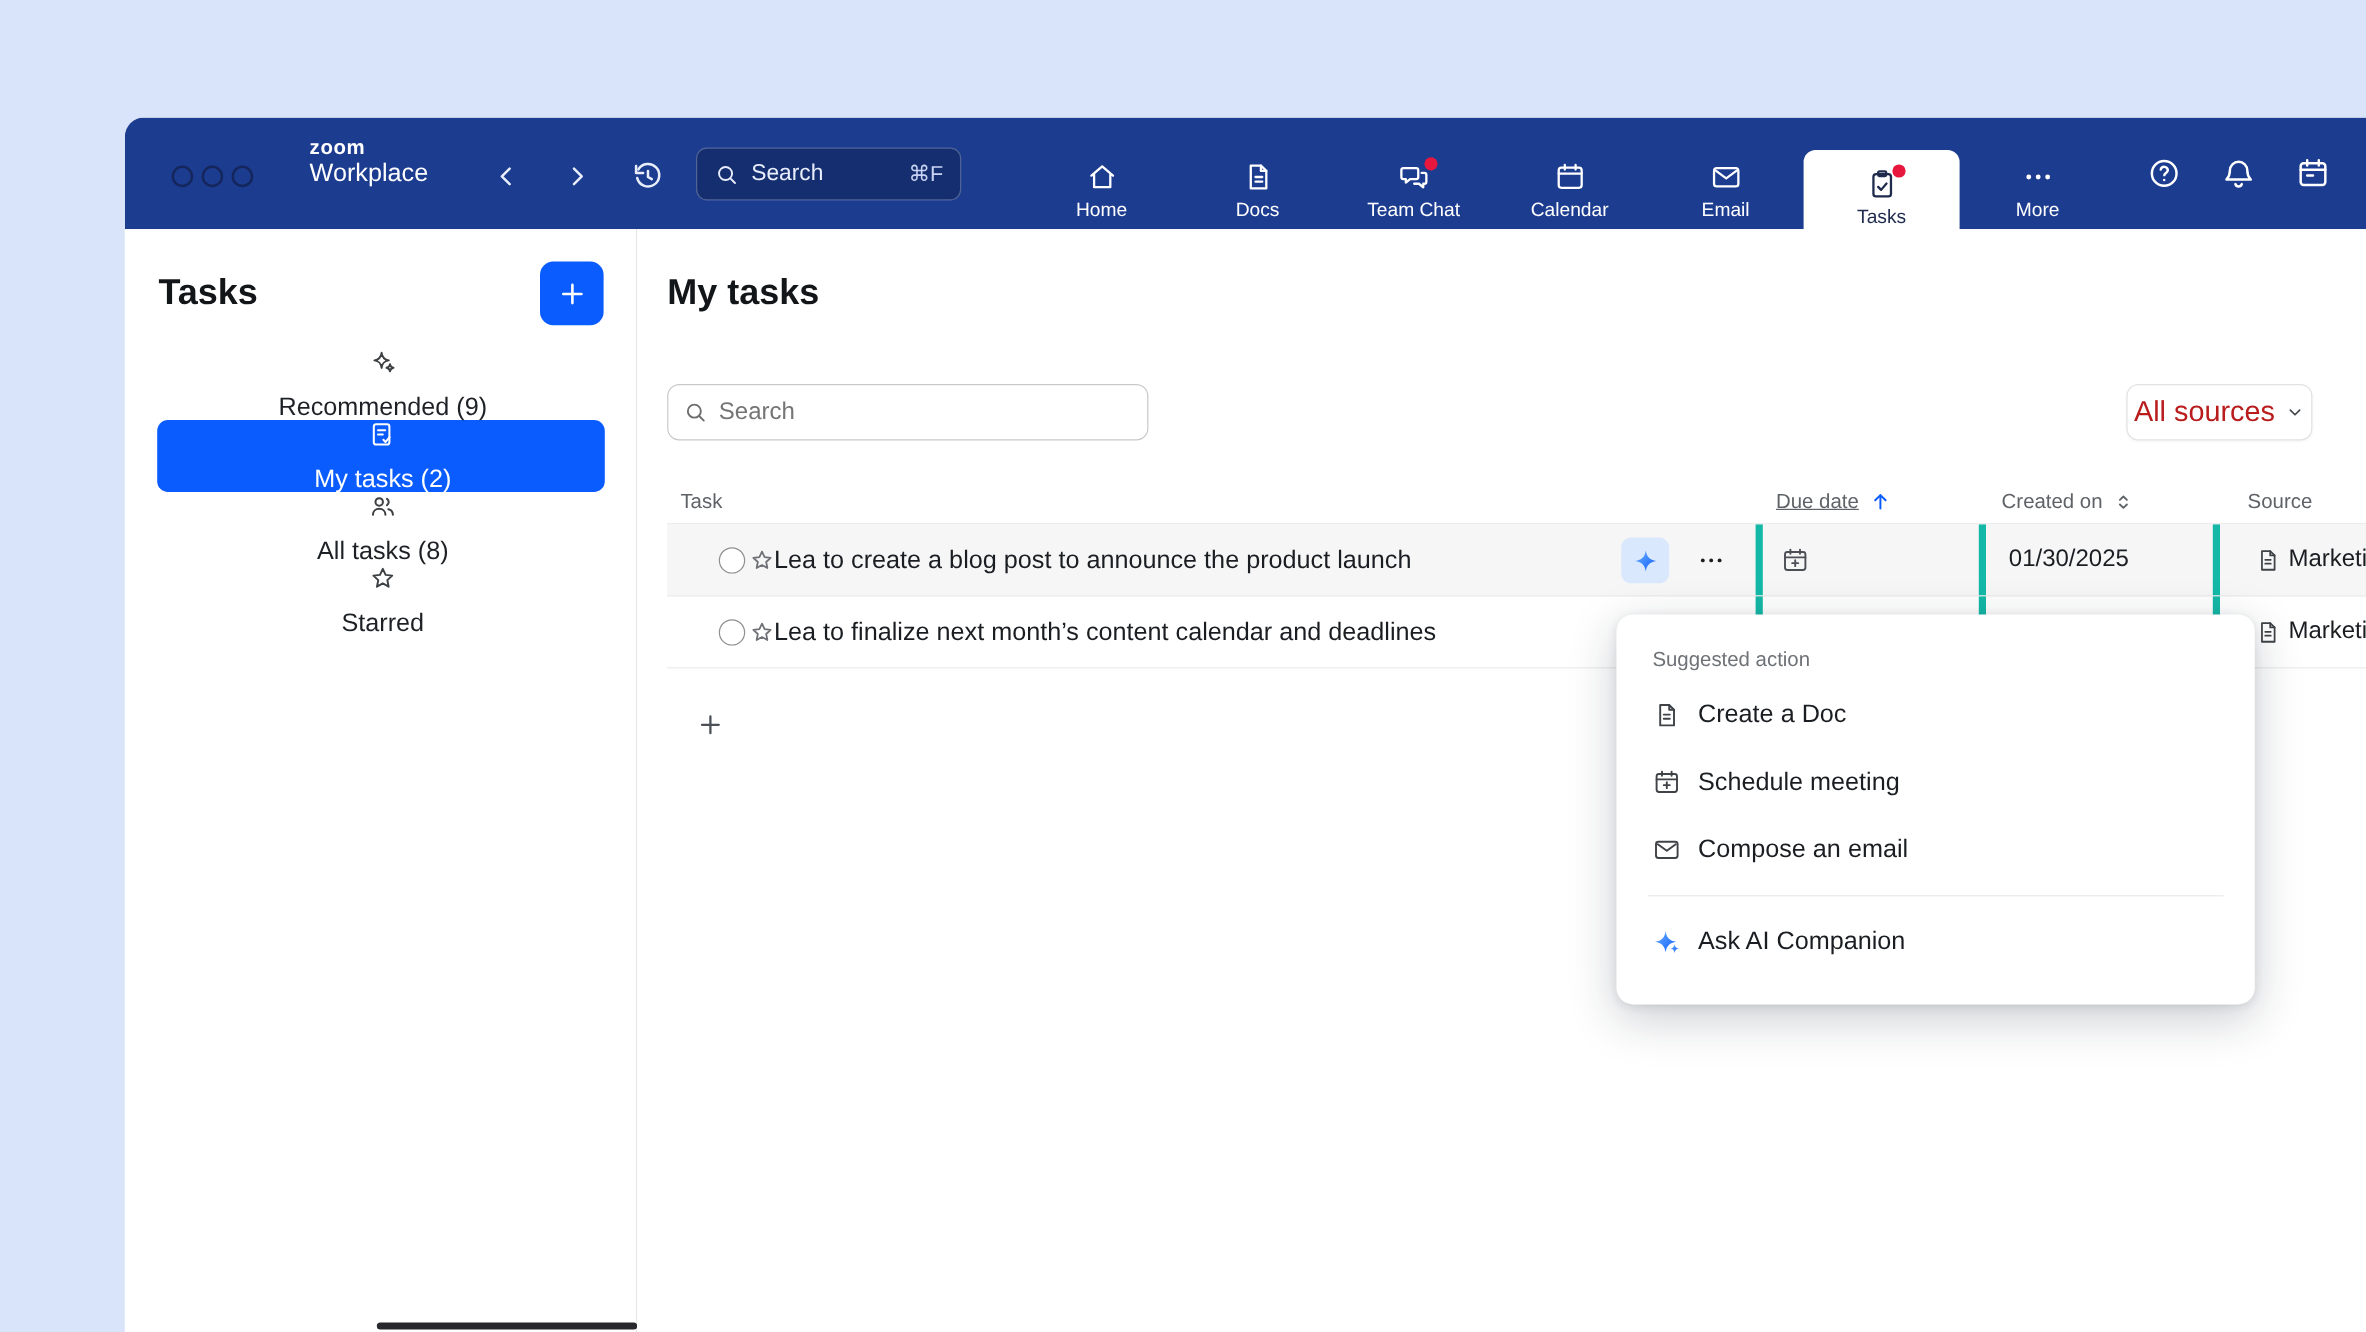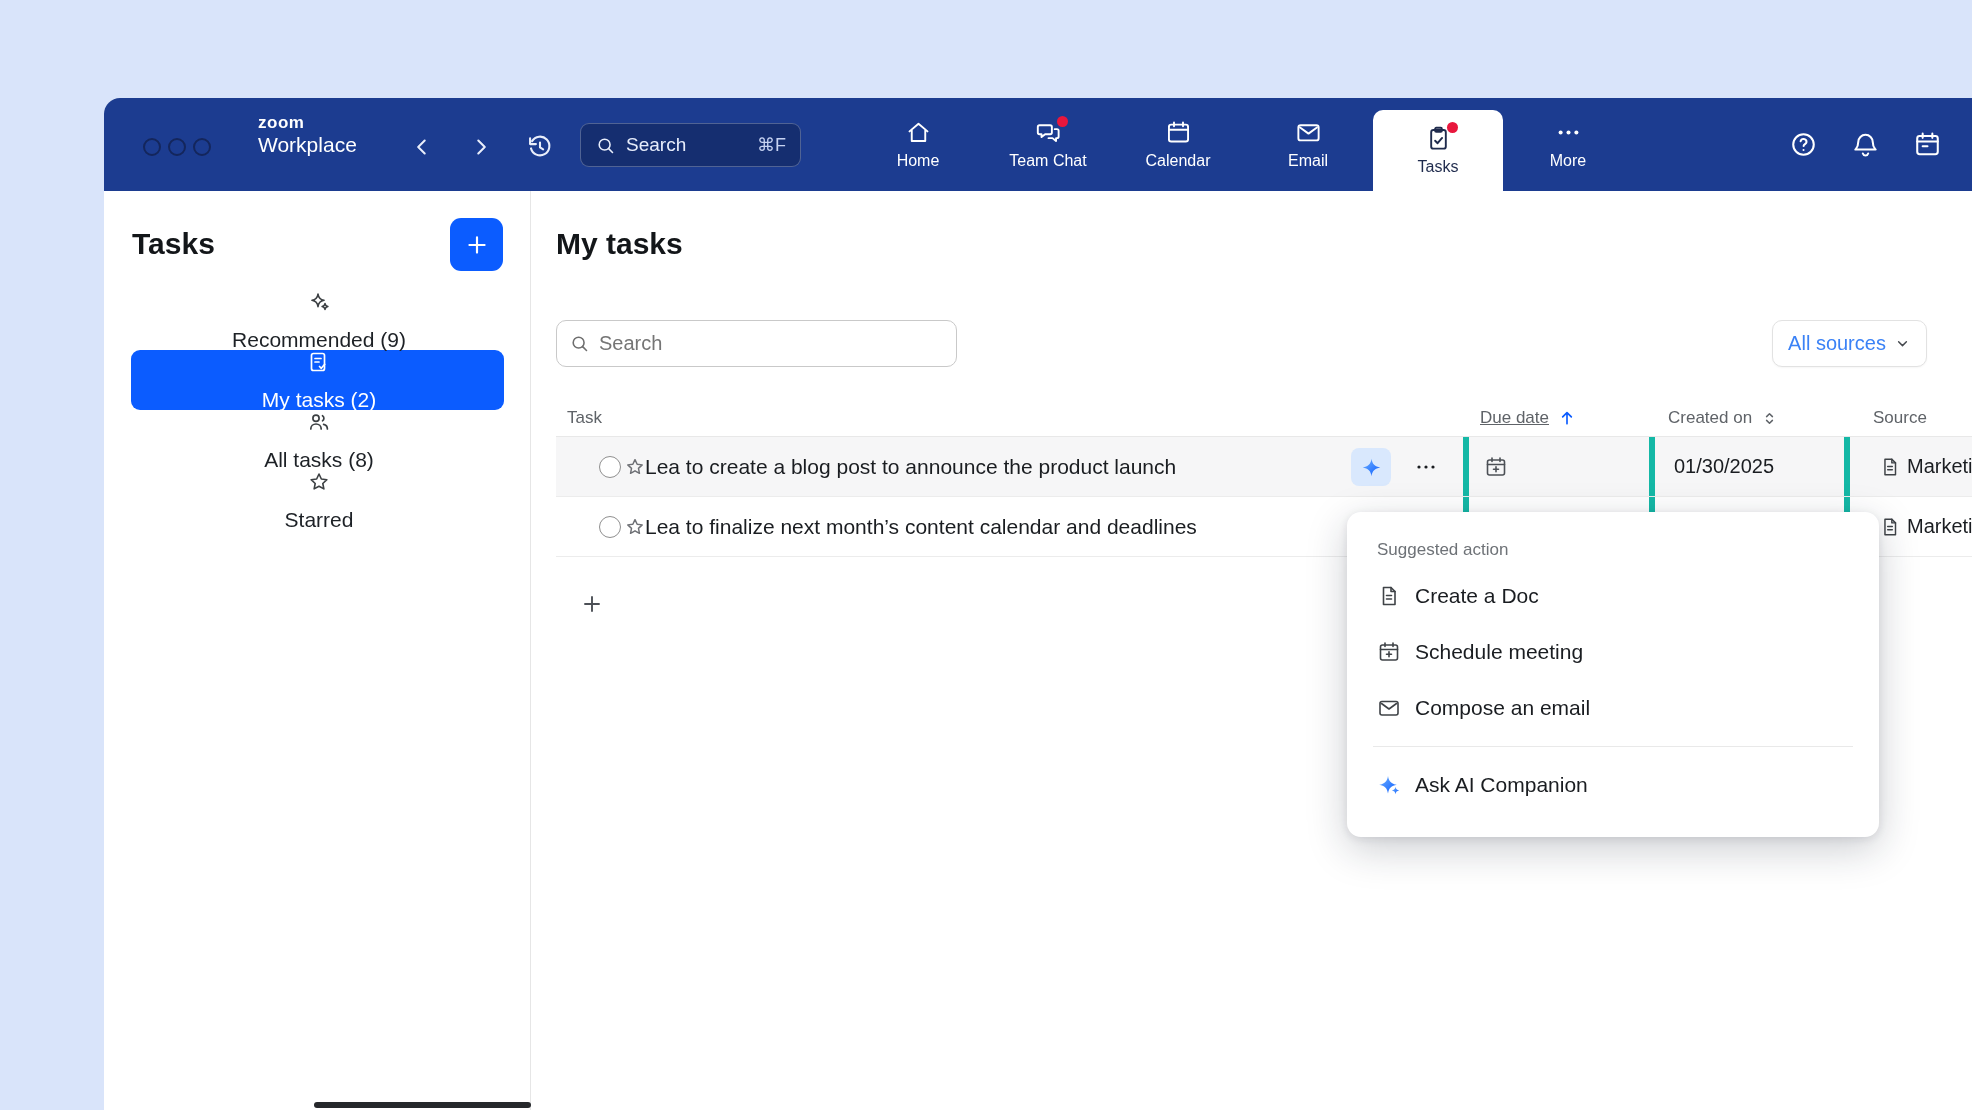--- a/index.html
+++ b/index.html
@@ -24,21 +24,21 @@
   .logo{position:absolute;left:154px;top:15px;line-height:1.15;}
   .logo .brand{font-size:17px;font-weight:bold;letter-spacing:.5px;}
   .logo .product{font-size:21px;}
   .hbtn{position:absolute;top:35px;width:28px;height:28px;color:#e9eefb;display:flex;align-items:center;justify-content:center;cursor:pointer;}
   .hbtn.back{left:304px;}
   .hbtn.fwd{left:363px;}
   .hbtn.hist{left:422px;}
   .search-pill{position:absolute;left:476px;top:25px;width:221px;height:44px;border-radius:9px;background:rgba(0,0,0,.22);border:1px solid rgba(255,255,255,.25);display:flex;align-items:center;padding:0 14px;gap:10px;font-size:19px;color:#e7edfb;cursor:pointer;}
   .search-pill .short{margin-left:auto;color:#c7d3f2;font-size:18px;}
 
-  .topnav{position:absolute;left:749px;top:0;height:93px;display:flex;align-items:flex-end;}
+  .topnav{position:absolute;left:749px;top:15px;height:93px;display:flex;align-items:flex-end;}
   .nav-item{width:130px;height:93px;display:flex;flex-direction:column;align-items:center;justify-content:center;gap:6px;color:#fff;cursor:pointer;}
   .nav-item .nav-lb{font-size:16px;}
   .nav-item .nav-ic{position:relative;height:27px;}
   .nav-item.active{height:81px;background:#fff;border-radius:10px 10px 0 0;color:#1f2b4d;}
   .dot{width:11px;height:11px;border-radius:50%;background:var(--badge);}
   .nav-ic .dot{position:absolute;top:-3px;right:-6px;border:none;}
 
   .top-right{position:absolute;left:1685px;top:32px;display:flex;gap:33px;color:#fff;}
   .top-right .hico{width:29px;height:29px;cursor:pointer;}
 
@@ -53,21 +53,21 @@
   .side-item.sel{background:var(--accent);color:#fff;}
   .side-item.sel .si-ic{color:#fff;}
   .side-item .dot{margin-left:auto;}
   .hscroll{position:absolute;bottom:2px;left:210px;width:217px;height:6px;background:#26282b;border-radius:3px;cursor:pointer;}
 
   .main{position:relative;flex:1;background:#fff;overflow:hidden;}
   .main h1{position:absolute;left:25px;top:31px;font-size:30px;line-height:44px;color:#131619;}
   .main-search{position:absolute;left:25px;top:129px;width:401px;height:47px;border:1px solid #c9c9c9;border-radius:10px;display:flex;align-items:center;padding:0 12px;gap:9px;color:#6e6e6e;background:#fff;}
   .main-search input{border:none;outline:none;font-size:20px;flex:1;font-family:inherit;color:#1a1d21;background:transparent;}
   .main-search input::placeholder{color:#757575;}
-  .sources-btn{position:absolute;left:1241px;top:129px;width:155px;height:47px;background:#fff;border:1px solid #e2e2e2;border-radius:10px;display:flex;align-items:center;justify-content:center;gap:8px;font-size:20px;color:#3b82f6;cursor:pointer;box-shadow:0 1px 2px rgba(0,0,0,.04);}
+  .sources-btn{position:absolute;left:1241px;top:129px;width:155px;height:47px;background:#fff;border:1px solid #e2e2e2;border-radius:10px;display:flex;align-items:center;justify-content:center;gap:8px;font-size:24px;color:#b91c1c;cursor:pointer;box-shadow:0 1px 2px rgba(0,0,0,.04);}
 
   
   .tbl{position:absolute;left:25px;top:209px;right:0;}
   .trow{display:grid;grid-template-columns:907px 186px 195px 1fr;align-items:center;}
   .thead{height:37px;border-bottom:1px solid #e8e8e8;}
   .th{display:flex;align-items:center;gap:8px;font-size:17px;color:#5f6368;padding-left:11px;}
   .th.due{padding-left:17px;text-decoration:underline;}
   .th.created{padding-left:19px;}
   .th.source{padding-left:29px;}
   .drow{height:60px;border-bottom:1px solid #ececec;font-size:21px;}
@@ -143,20 +143,29 @@
         <span class="nav-ic">
           <svg viewBox="0 0 24 24" width="27" height="27" fill="none" stroke="currentColor" stroke-width="1.7" stroke-linecap="round" stroke-linejoin="round">
               <path d="M4 11 12 4.2 20 11M6 9.3v10.2h12V9.3"></path>
             </svg>
         </span>
         <span class="nav-lb">Home</span>
       </div>
       <div class="nav-item">
         <span class="nav-ic">
           <svg viewBox="0 0 24 24" width="27" height="27" fill="none" stroke="currentColor" stroke-width="1.7" stroke-linecap="round" stroke-linejoin="round">
+              <path d="M6.5 3.5H14l4 4v13H6.5z"></path>
+              <path d="M14 3.5V7.5h4M10 12h5M10 15.5h5"></path>
+            </svg>
+        </span>
+        <span class="nav-lb">Docs</span>
+      </div>
+      <div class="nav-item">
+        <span class="nav-ic">
+          <svg viewBox="0 0 24 24" width="27" height="27" fill="none" stroke="currentColor" stroke-width="1.7" stroke-linecap="round" stroke-linejoin="round">
               <path d="M4 5.5h9.5A1.5 1.5 0 0 1 15 7v5a1.5 1.5 0 0 1-1.5 1.5H9l-3.2 2.6V13.5H4A1.5 1.5 0 0 1 2.5 12V7A1.5 1.5 0 0 1 4 5.5z"></path>
               <path d="M17.5 9h2A1.5 1.5 0 0 1 21 10.5v5a1.5 1.5 0 0 1-1.5 1.5h-.8v2.6L15.5 17H12"></path>
             </svg>
           <span class="dot"></span>
         </span>
         <span class="nav-lb">Team Chat</span>
       </div>
       <div class="nav-item">
         <span class="nav-ic">
           <svg viewBox="0 0 24 24" width="27" height="27" fill="none" stroke="currentColor" stroke-width="1.7" stroke-linecap="round" stroke-linejoin="round">

